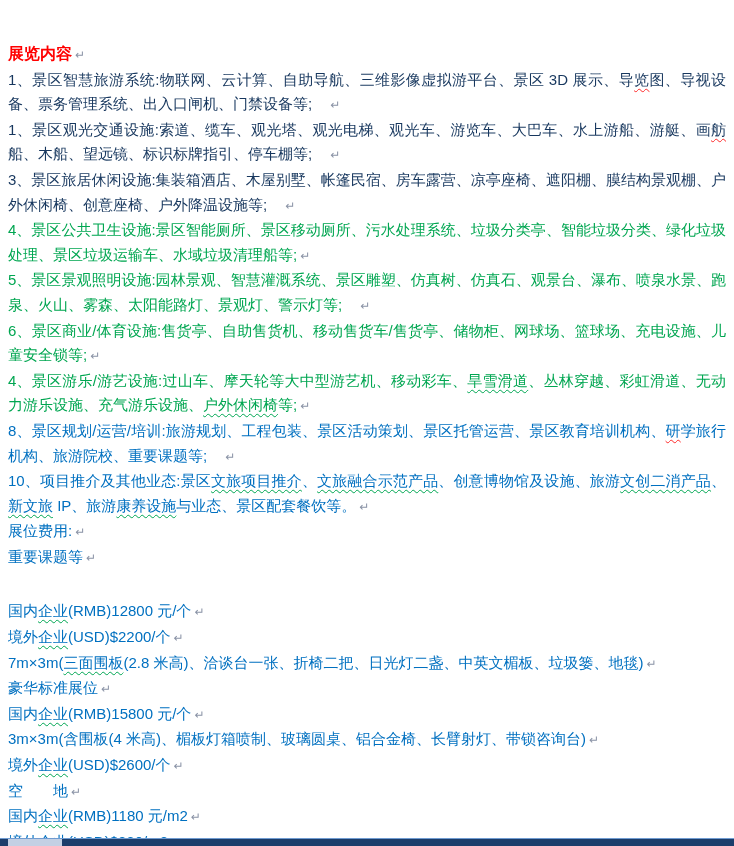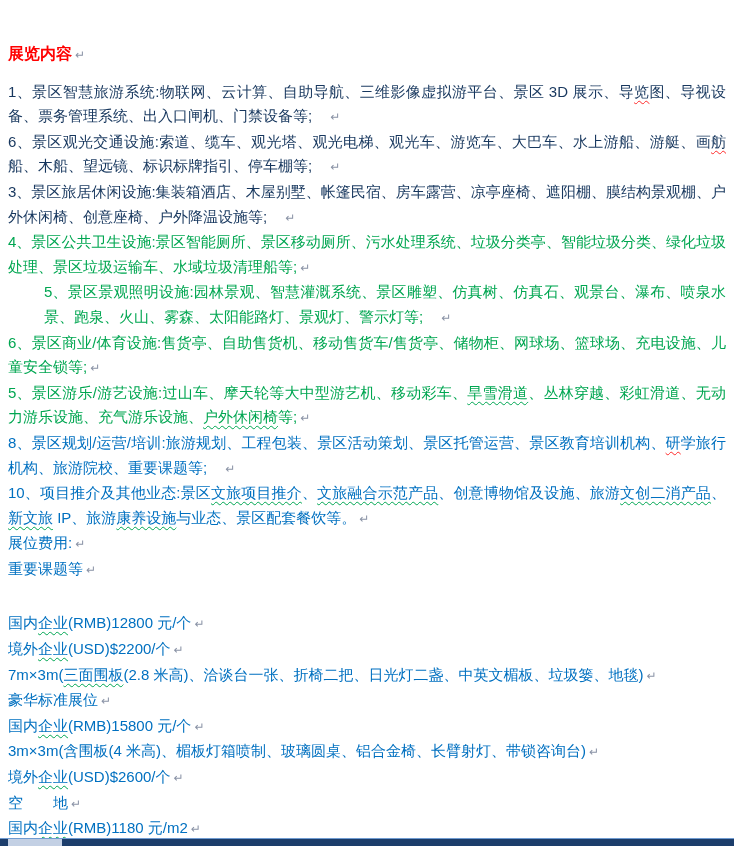--- a/index.html
+++ b/index.html
@@ -51,27 +51,27 @@
     left:8px;top:0;
     width:54px;height:100%;
   }
 </style>
 </head>
 <body>
 
 <div class="page">
   <div class="doc">
       <p class="para bold" style="color: rgb(255, 0, 0);"><span class="run">展览内容</span><span class="pilcrow" style="color: rgb(138, 147, 166);">↵</span></p>
-      <p class="para" style="color: rgb(23, 55, 94); margin-top: 12px;"><span class="run">1、景区智慧旅游系统:物联网、云计算、自助导航、三维影像虚拟游平台、景区 3D 展示、导</span><span class="run wavy-red">览</span><span class="run">图、导视设备、票务管理系统、出入口闸机、门禁设备等;　</span><span class="pilcrow" style="color: rgb(138, 147, 166);">↵</span></p>
-      <p class="para" style="color: rgb(23, 55, 94);"><span class="run">6、景区观光交通设施:索道、缆车、观光塔、观光电梯、观光车、游览车、大巴车、水上游船、游艇、画</span><span class="run wavy-red">舫</span><span class="run">船、木船、望远镜、标识标牌指引、停车棚等;　</span><span class="pilcrow" style="color: rgb(138, 147, 166);">↵</span></p>
+      <p class="para" style="color: rgb(23, 55, 94);"><span class="run">1、景区智慧旅游系统:物联网、云计算、自助导航、三维影像虚拟游平台、景区 3D 展示、导</span><span class="run wavy-red">览</span><span class="run">图、导视设备、票务管理系统、出入口闸机、门禁设备等;　</span><span class="pilcrow" style="color: rgb(138, 147, 166);">↵</span></p>
+      <p class="para" style="color: rgb(23, 55, 94);"><span class="run">1、景区观光交通设施:索道、缆车、观光塔、观光电梯、观光车、游览车、大巴车、水上游船、游艇、画</span><span class="run wavy-red">舫</span><span class="run">船、木船、望远镜、标识标牌指引、停车棚等;　</span><span class="pilcrow" style="color: rgb(138, 147, 166);">↵</span></p>
       <p class="para" style="color: rgb(23, 55, 94);"><span class="run">3、景区旅居休闲设施:集装箱酒店、木屋别墅、帐篷民宿、房车露营、凉亭座椅、遮阳棚、膜结构景观棚、户外休闲椅、创意座椅、户外降温设施等;　</span><span class="pilcrow" style="color: rgb(138, 147, 166);">↵</span></p>
       <p class="para" style="color: rgb(0, 166, 81);"><span class="run">4、景区公共卫生设施:景区智能厕所、景区移动厕所、污水处理系统、垃圾分类亭、智能垃圾分类、绿化垃圾处理、景区垃圾运输车、水域垃圾清理船等;</span><span class="pilcrow" style="color: rgb(138, 147, 166);">↵</span></p>
-      <p class="para" style="color: rgb(0, 166, 81); margin-left: 36px;"><span class="run">5、景区景观照明设施:园林景观、智慧灌溉系统、景区雕塑、仿真树、仿真石、观景台、瀑布、喷泉水景、跑泉、火山、雾森、太阳能路灯、景观灯、警示灯等;　</span><span class="pilcrow" style="color: rgb(138, 147, 166);">↵</span></p>
+      <p class="para" style="color: rgb(0, 166, 81);"><span class="run">5、景区景观照明设施:园林景观、智慧灌溉系统、景区雕塑、仿真树、仿真石、观景台、瀑布、喷泉水景、跑泉、火山、雾森、太阳能路灯、景观灯、警示灯等;　</span><span class="pilcrow" style="color: rgb(138, 147, 166);">↵</span></p>
       <p class="para" style="color: rgb(0, 166, 81);"><span class="run">6、景区商业/体育设施:售货亭、自助售货机、移动售货车/售货亭、储物柜、网球场、篮球场、充电设施、儿童安全锁等;</span><span class="pilcrow" style="color: rgb(138, 147, 166);">↵</span></p>
-      <p class="para" style="color: rgb(0, 166, 81);"><span class="run">5、景区游乐/游艺设施:过山车、摩天轮等大中型游艺机、移动彩车、</span><span class="run wavy-green">旱雪滑道</span><span class="run">、丛林穿越、彩虹滑道、无动力游乐设施、充气游乐设施、</span><span class="run wavy-green">户外休闲椅</span><span class="run">等;</span><span class="pilcrow" style="color: rgb(138, 147, 166);">↵</span></p>
+      <p class="para" style="color: rgb(0, 166, 81);"><span class="run">4、景区游乐/游艺设施:过山车、摩天轮等大中型游艺机、移动彩车、</span><span class="run wavy-green">旱雪滑道</span><span class="run">、丛林穿越、彩虹滑道、无动力游乐设施、充气游乐设施、</span><span class="run wavy-green">户外休闲椅</span><span class="run">等;</span><span class="pilcrow" style="color: rgb(138, 147, 166);">↵</span></p>
       <p class="para" style="color: rgb(0, 112, 192);"><span class="run">8、景区规划/运营/培训:旅游规划、工程包装、景区活动策划、景区托管运营、景区教育培训机构、</span><span class="run wavy-red">研</span><span class="run">学旅行机构、旅游院校、重要课题等;　</span><span class="pilcrow" style="color: rgb(138, 147, 166);">↵</span></p>
       <p class="para" style="color: rgb(0, 112, 192);"><span class="run">10、项目推介及其他业态:景区</span><span class="run wavy-green">文旅项目推介</span><span class="run">、</span><span class="run wavy-green">文旅融合示范产品</span><span class="run">、创意博物馆及设施、旅游</span><span class="run wavy-green">文创二消产品</span><span class="run">、</span><span class="run wavy-green">新文旅</span><span class="run"> IP、旅游</span><span class="run wavy-green">康养设施</span><span class="run">与业态、景区配套餐饮等。</span><span class="pilcrow" style="color: rgb(138, 147, 166);">↵</span></p>
       <p class="para" style="color: rgb(0, 112, 192);"><span class="run">展位费用:</span><span class="pilcrow" style="color: rgb(138, 147, 166);">↵</span></p>
       <p class="para" style="color: rgb(0, 112, 192);"><span class="run">重要课题等</span><span class="pilcrow" style="color: rgb(138, 147, 166);">↵</span></p>
       <p class="para" style="color: rgb(0, 112, 192); margin-top: 29px;"><span class="run">国内</span><span class="run wavy-green">企业</span><span class="run">(RMB)12800 元/个</span><span class="pilcrow" style="color: rgb(138, 147, 166);">↵</span></p>
       <p class="para" style="color: rgb(0, 112, 192);"><span class="run">境外</span><span class="run wavy-green">企业</span><span class="run">(USD)$2200/个</span><span class="pilcrow" style="color: rgb(138, 147, 166);">↵</span></p>
       <p class="para" style="color: rgb(0, 112, 192);"><span class="run">7m×3m(</span><span class="run wavy-green">三面围板</span><span class="run">(2.8 米高)、洽谈台一张、折椅二把、日光灯二盏、中英文楣板、垃圾篓、地毯)</span><span class="pilcrow" style="color: rgb(138, 147, 166);">↵</span></p>
       <p class="para" style="color: rgb(0, 112, 192);"><span class="run">豪华标准展位</span><span class="pilcrow" style="color: rgb(138, 147, 166);">↵</span></p>
       <p class="para" style="color: rgb(0, 112, 192);"><span class="run">国内</span><span class="run wavy-green">企业</span><span class="run">(RMB)15800 元/个</span><span class="pilcrow" style="color: rgb(138, 147, 166);">↵</span></p>
       <p class="para" style="color: rgb(0, 112, 192);"><span class="run">3m×3m(含围板(4 米高)、楣板灯箱喷制、玻璃圆桌、铝合金椅、长臂射灯、带锁咨询台)</span><span class="pilcrow" style="color: rgb(138, 147, 166);">↵</span></p>

